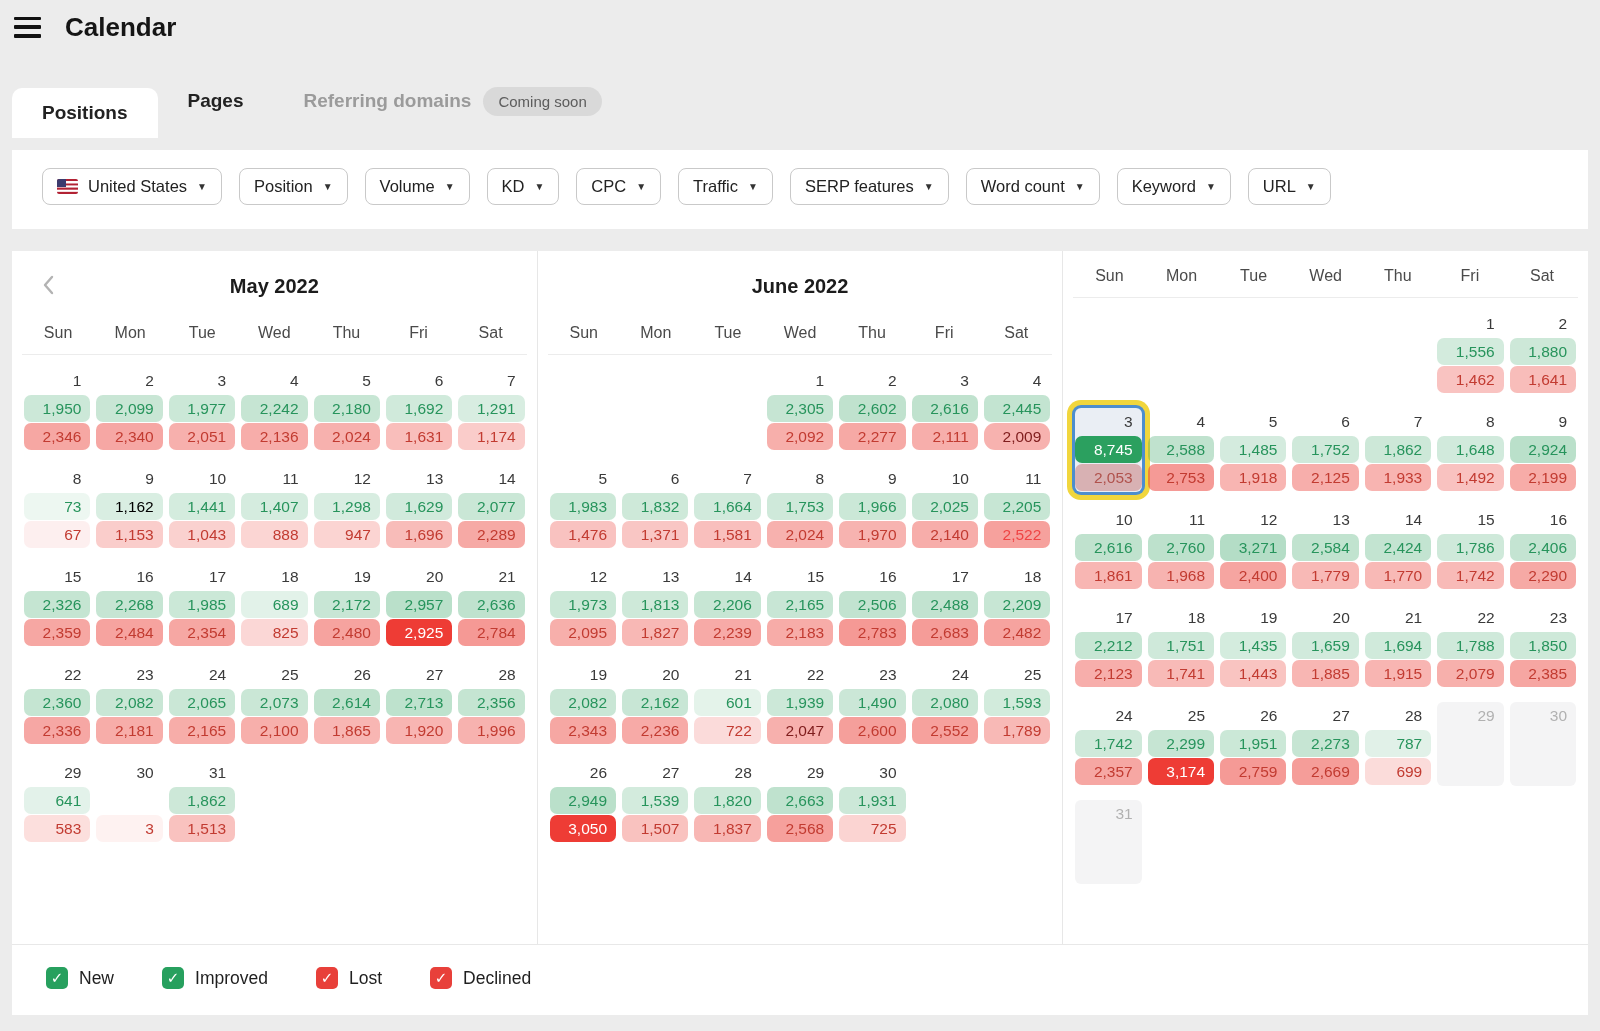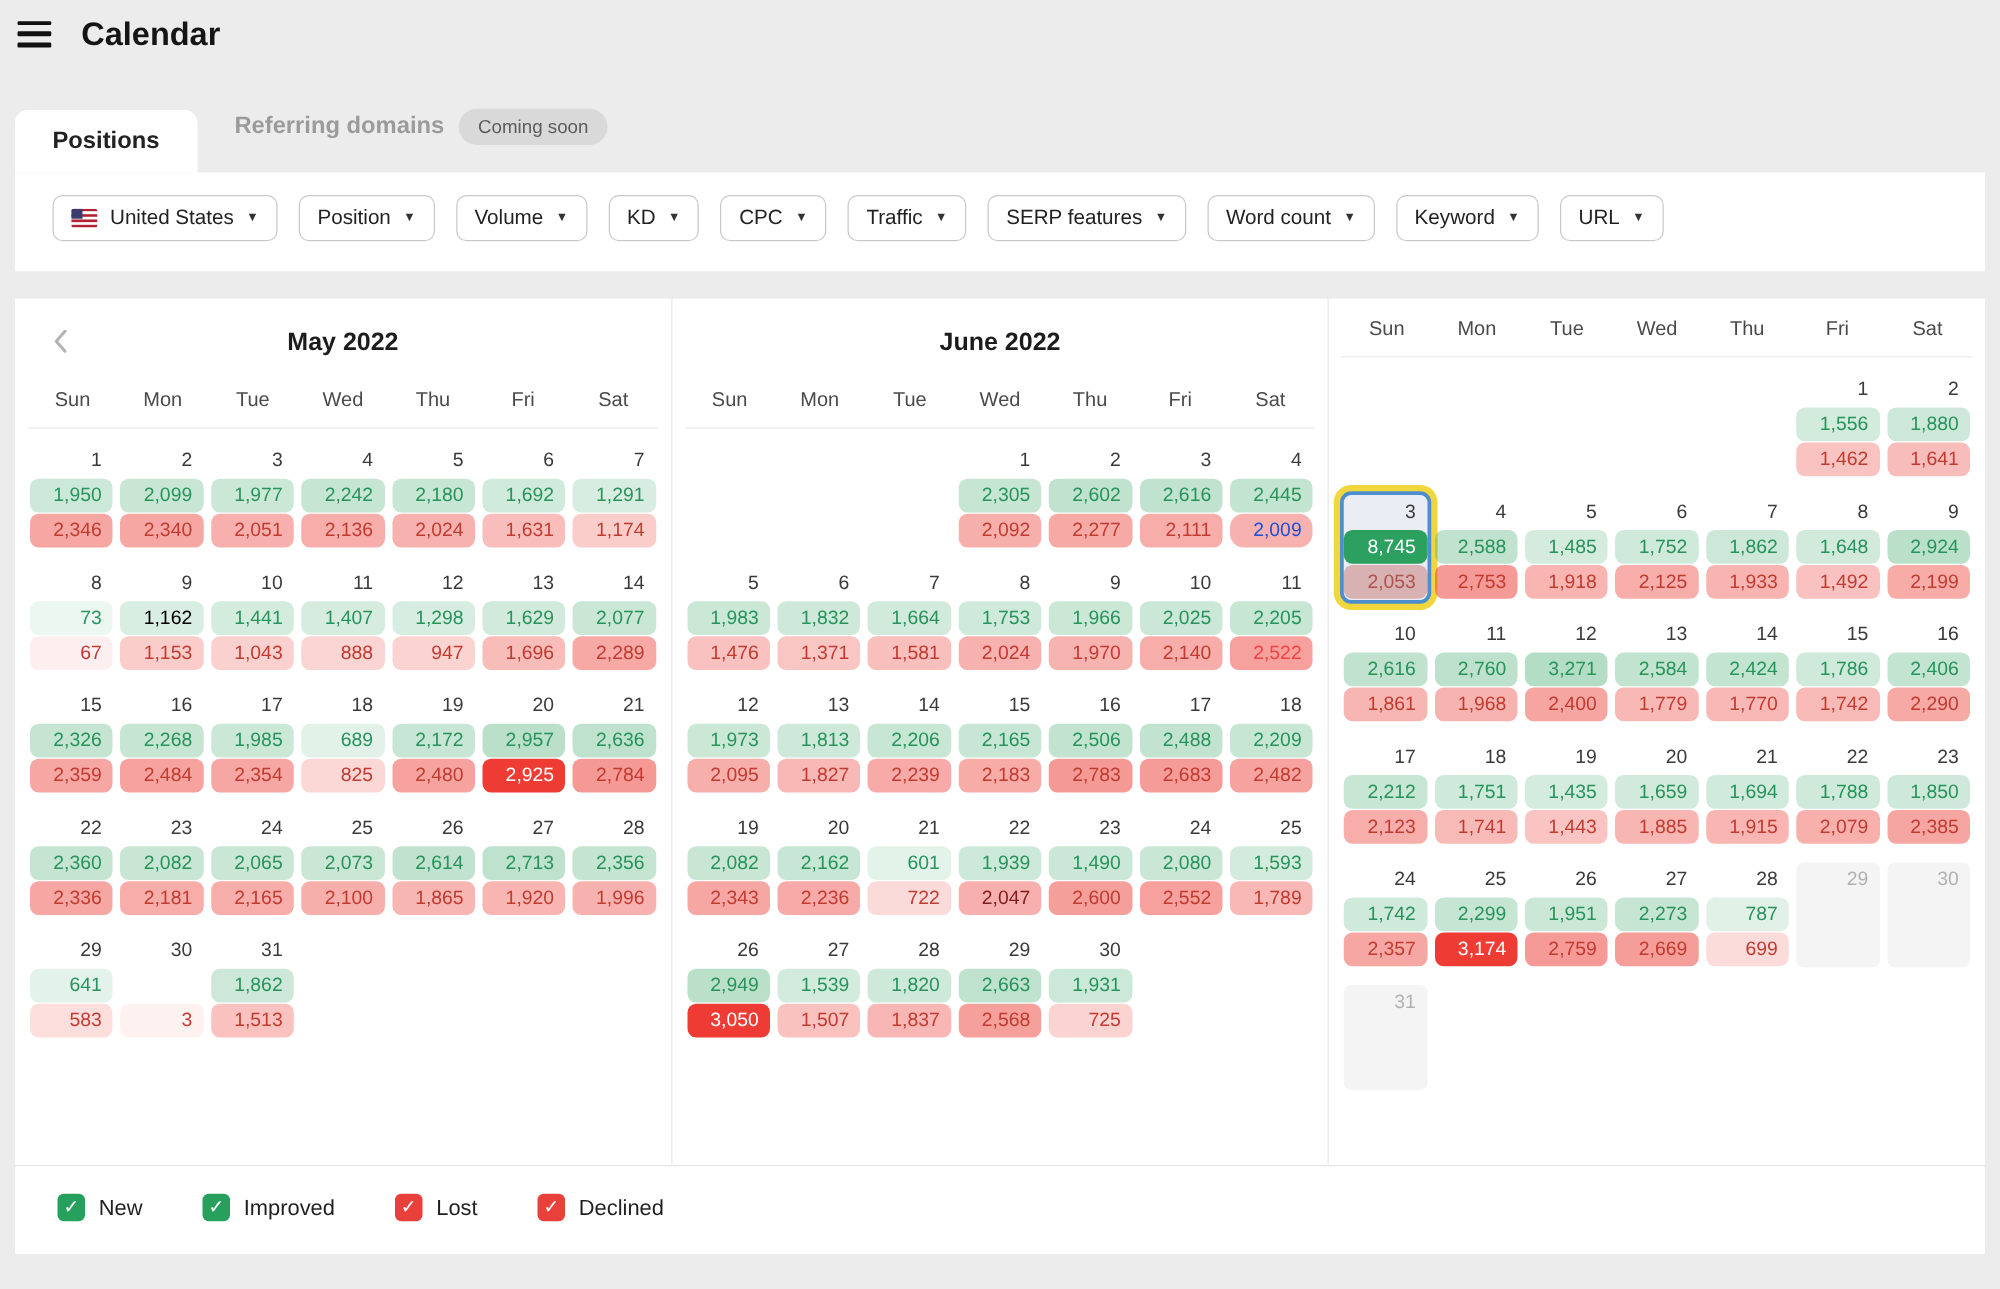--- a/index.html
+++ b/index.html
@@ -15,21 +15,21 @@
   .hamburger { width:27px; height:21px; display:flex; flex-direction:column; justify-content:space-between; cursor:pointer; }
   .hamburger div { height:3.6px; background:#111; border-radius:1px; }
   .app-title { font-size:26px; font-weight:700; color:#151515; }
   
   .tabbar { margin:10px 12px 0; display:flex; height:74px; }
   .tab { display:flex; align-items:center; padding:0 30px; font-size:19px; font-weight:700; color:#222; border-radius:10px 10px 0 0; cursor:pointer; }
   .tab.active { background:#fff;margin-top:24px; }
   .tab.disabled { color:#9b9b9b; cursor:default; }
   .badge { background:#d9d9d9; color:#5c5c5c; font-size:15px; font-weight:400; padding:6px 15px; border-radius:17px; margin-left:12px; white-space:nowrap; }
   
-  .filters { margin:0 12px; background:#fff; padding:18px 30px 24px; display:flex; gap:17px; }
+  .filters { margin:12px 12px; background:#fff; padding:18px 30px 24px; display:flex; gap:17px; }
   .fbtn { display:inline-flex; align-items:center; gap:10px; border:1.5px solid #c9c9c9; border-radius:8px; padding:8px 14px; font-size:16.5px; color:#222; background:#fff; cursor:pointer; white-space:nowrap; }
   .caret { font-size:10px; color:#333; }
   
   .card { margin:22px 12px 0; background:#fff; }
   .months { display:flex; min-height:693px; }
   .month { flex:1 1 0; padding:16px 10px 0; position:relative; }
   .month + .month { border-left:1px solid #e7e7e7; }
   .m-title { text-align:center; font-size:20px; font-weight:700; color:#1c1c1c; margin:8px 0 26px; }
   .prev { position:absolute; left:30px; top:24px; cursor:pointer; line-height:0; }
   .wk-head { display:grid; grid-template-columns:repeat(7,1fr); padding-bottom:12px; border-bottom:1px solid #ececec; margin-bottom:12px; }
@@ -58,20 +58,23 @@
       <div></div>
       <div></div>
   </div>
   <div class="app-title">Calendar</div>
 </div>
 
 <div class="tabbar">
     <div class="tab active">
       <span>Positions</span>
     </div>
+    <div class="tab">
+      <span>Pages</span>
+    </div>
     <div class="tab disabled">
       <span>Referring domains</span>
       <span class="badge">Coming soon</span>
     </div>
   </div>
 
 <div class="filters">
     <button class="fbtn">
       <span style="line-height: 0;"><svg width="21" height="15" viewBox="0 0 21 15" style="border-radius:2px">
           <rect width="21" height="15" fill="#fff"></rect>
@@ -333,21 +336,21 @@
             <div class="pill l" style="background: rgba(236, 64, 56, 0.45); color: rgb(194, 59, 49);">2,277</div>
           </div>
           <div class="cell">
             <div class="dnum">3</div>
             <div class="pill g" style="background: rgba(46, 160, 94, 0.3); color: rgb(39, 148, 92);">2,616</div>
             <div class="pill l" style="background: rgba(236, 64, 56, 0.424); color: rgb(194, 59, 49);">2,111</div>
           </div>
           <div class="cell">
             <div class="dnum">4</div>
             <div class="pill g" style="background: rgba(46, 160, 94, 0.286); color: rgb(39, 148, 92);">2,445</div>
-            <div class="pill l" style="background: rgba(236, 64, 56, 0.404); color: #1d4ed8; border-radius: 11px;">2,009</div>
+            <div class="pill l" style="background: rgba(236, 64, 56, 0.404); color: #7f1d1d; border-radius: 11px;">2,009</div>
           </div>
         </div>
         <div class="week">
           <div class="cell">
             <div class="dnum">5</div>
             <div class="pill g" style="background: rgba(46, 160, 94, 0.247); color: rgb(39, 148, 92);">1,983</div>
             <div class="pill l" style="background: rgba(236, 64, 56, 0.318); color: rgb(194, 59, 49);">1,476</div>
           </div>
           <div class="cell">
             <div class="dnum">6</div>

